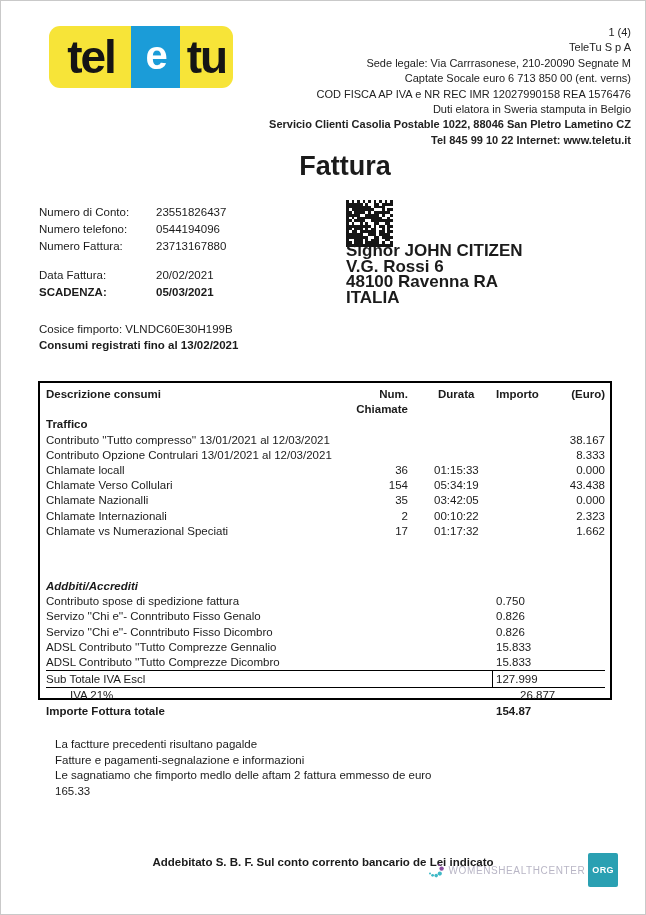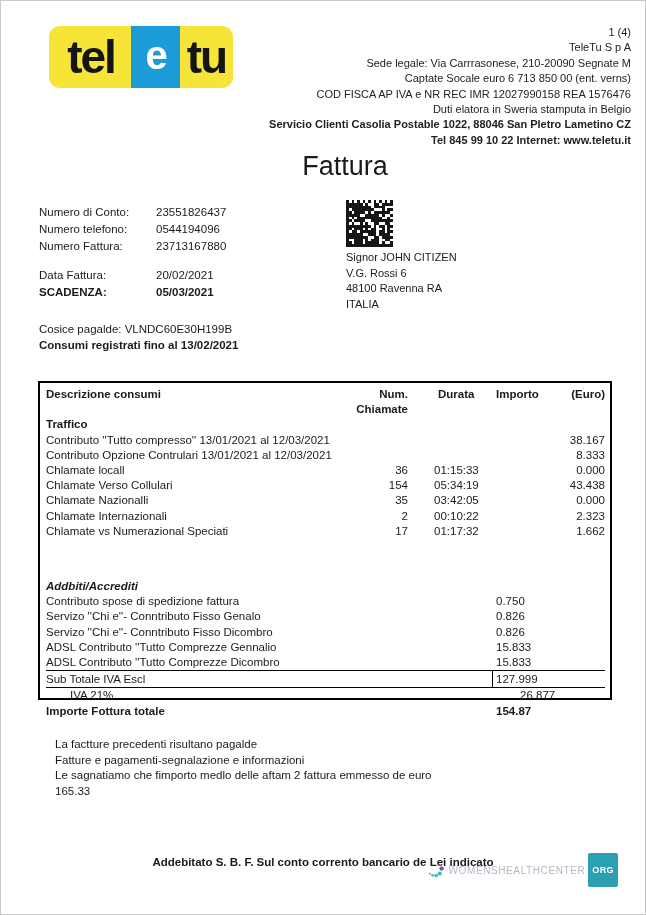--- a/index.html
+++ b/index.html
@@ -16,31 +16,31 @@
   .logo .seg{display:flex;align-items:center;justify-content:center;
     font-weight:800;font-size:46px;letter-spacing:-2px;color:#151515;}
   .logo .seg-tel{width:80px;padding-left:2px;}
   .logo .seg-e{width:49px;background:#1B9CD8;color:#fff;font-size:40px;padding-bottom:4px;}
   .logo .seg-tu{flex:1;}
   
   .corp{position:absolute;right:14px;top:24px;text-align:right;font-size:11px;line-height:15.4px;color:#222;}
   .corp .bold{font-weight:700;}
   
   .title{position:absolute;left:0;top:150px;width:100%;box-sizing:border-box;padding-left:44px;
-    text-align:center;font-size:27px;font-weight:400;}
+    text-align:center;font-size:27px;font-weight:700;}
   
   .kv-block{position:absolute;font-size:11.5px;line-height:17px;}
   .acct{left:38px;top:203px;}
   .dates{left:38px;top:266px;}
   .kv-row{display:flex;}
   .kv-label{width:117px;flex:0 0 auto;}
   .dates .kv-row:nth-child(2){font-weight:700;}
   
   .qr{position:absolute;left:345px;top:199px;width:47px;height:47px;}
-  .recipient{position:absolute;left:345px;top:249px;font-size:11px;line-height:15.5px;font-weight:400;}
+  .recipient{position:absolute;left:345px;top:242px;font-size:17px;line-height:15.5px;font-weight:700;}
   
   .fiscal{position:absolute;left:38px;top:320px;font-size:11.5px;line-height:16px;}
   .fiscal .bold{font-weight:700;}
   
   .tbl{
     position:absolute;left:37px;top:380px;width:574px;height:319px;box-sizing:border-box;
     border:2px solid #000;padding:4px 5px 0 6px;font-size:11.5px;
   }
   .tr{display:grid;grid-template-columns:300px 62px 88px 58px 1fr;line-height:15.2px;}
   .c-desc{text-align:left;}
@@ -333,21 +333,21 @@
     <span class="kv-label">Data Fattura:</span>
     <span class="kv-value">20/02/2021</span>
   </div>
       <div class="kv-row">
     <span class="kv-label">SCADENZA:</span>
     <span class="kv-value">05/03/2021</span>
   </div>
     </div>
 
   <div class="fiscal">
-    <div>Cosice pagalde: VLNDC60E30H199B</div>
+    <div>Cosice fimporto: VLNDC60E30H199B</div>
     <div class="bold">Consumi registrati fino al 13/02/2021</div>
   </div>
 
   <div class="tbl">
     <div class="tr thead">
       <span class="c-desc">Descrizione consumi</span>
       <span class="c-num">
         <div>Num.</div>
         <div>Chiamate</div>
       </span>

